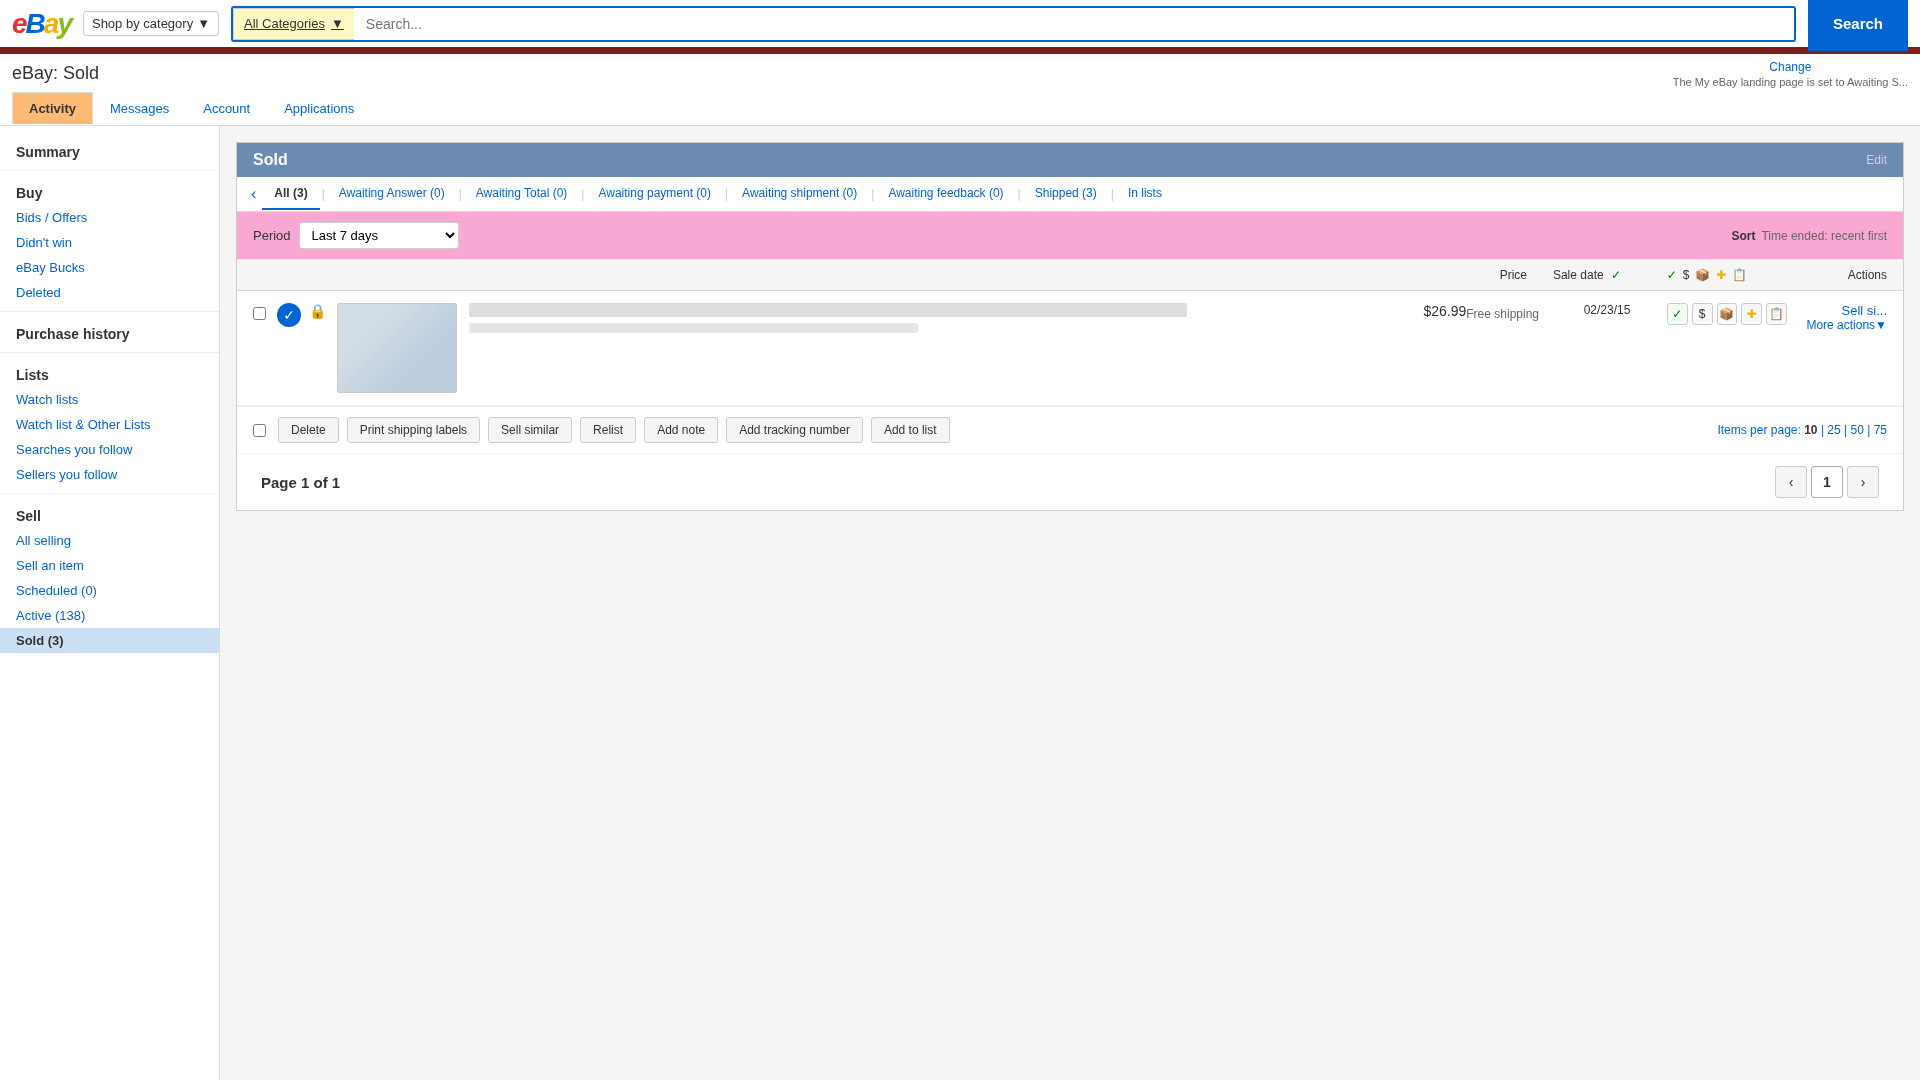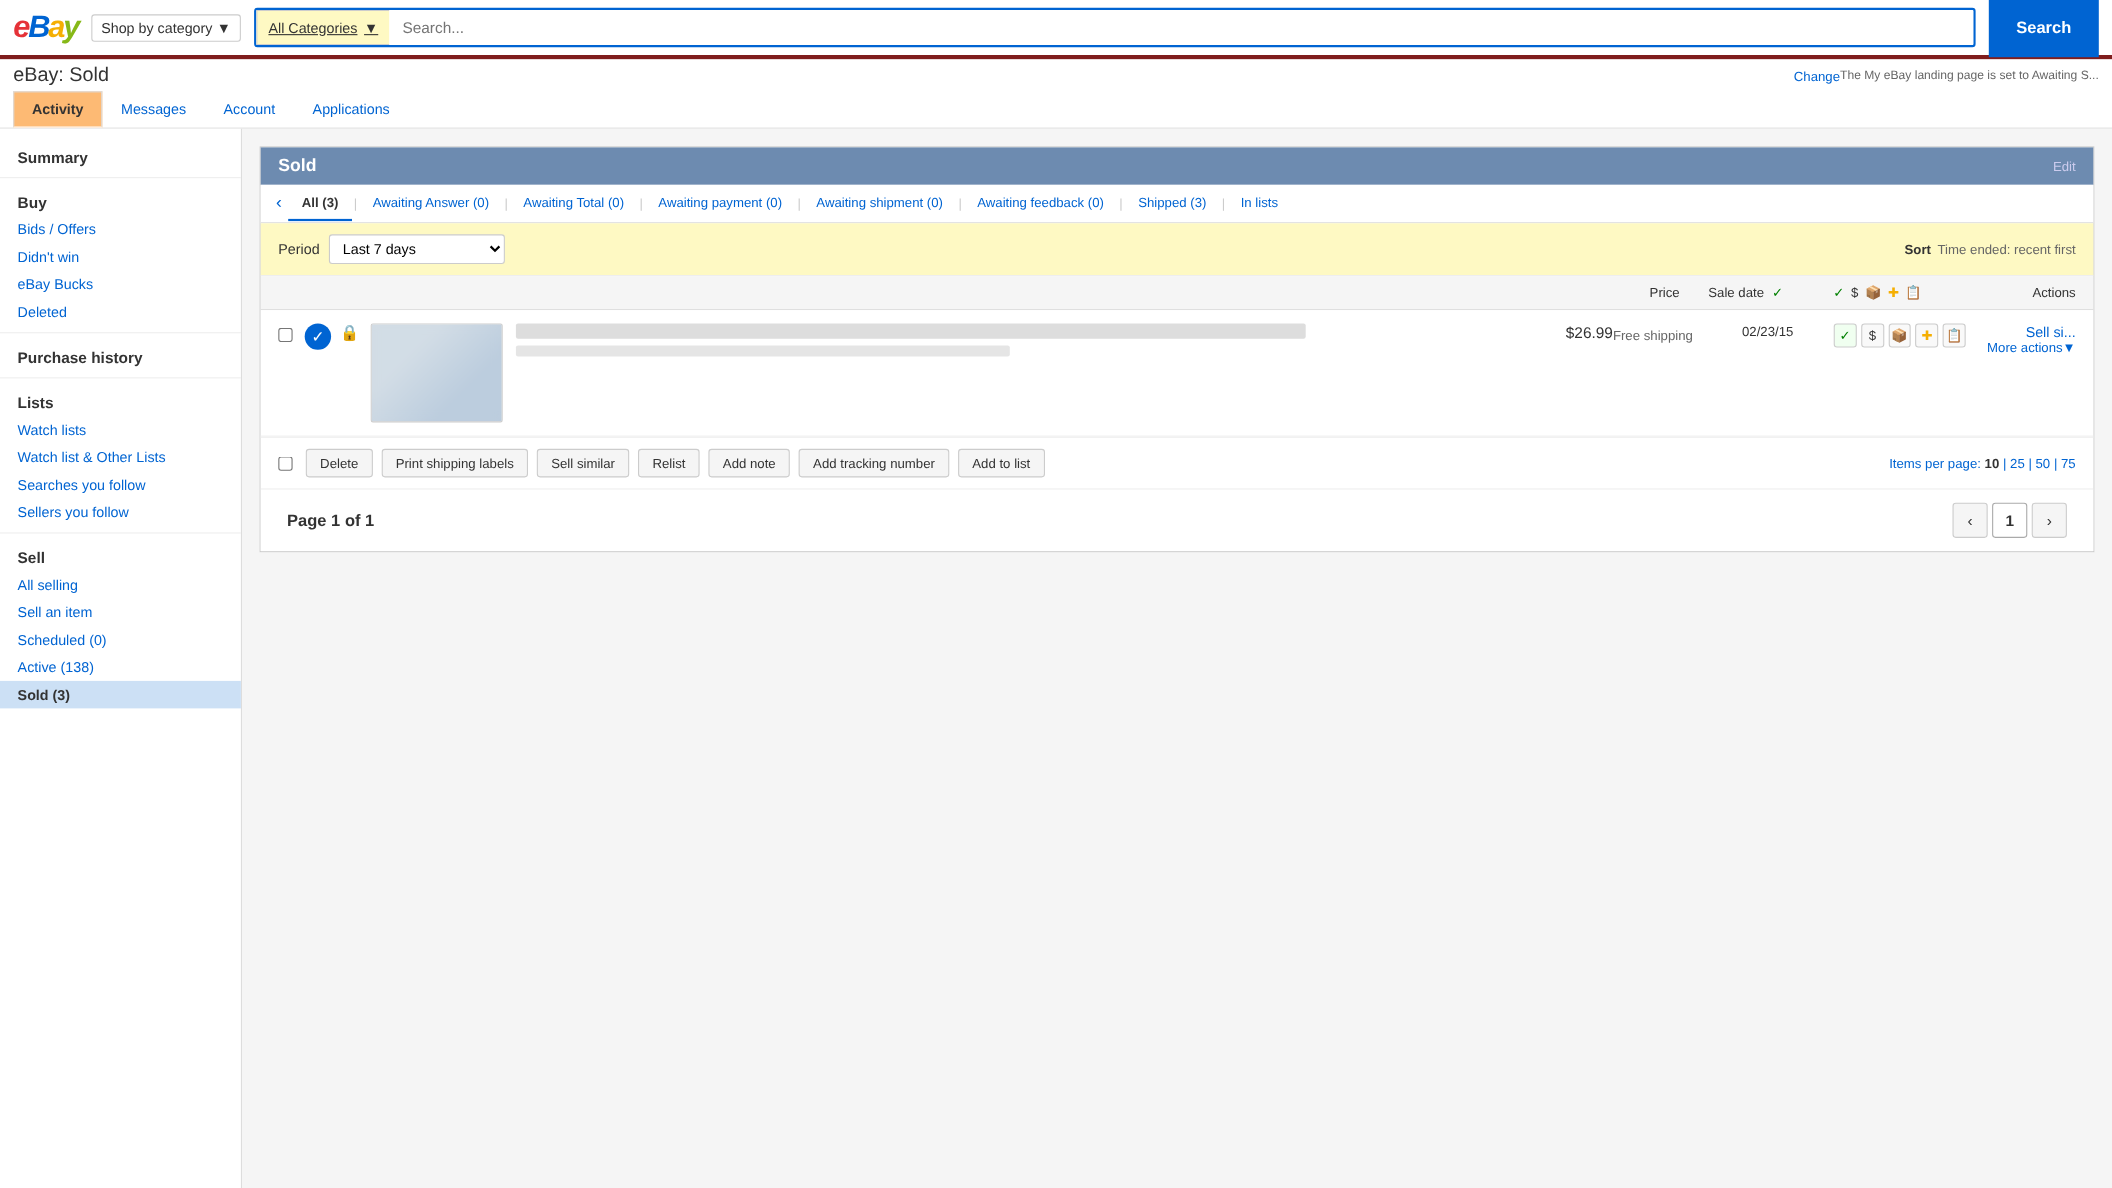--- a/index.html
+++ b/index.html
@@ -1,21 +1,21 @@
 <!DOCTYPE html>
 <html><head>
   <meta charset="utf-8">
   <style>
     * { box-sizing: border-box; margin: 0; padding: 0; }
     body { font-family: Arial, sans-serif; font-size: 13px; background: #f5f5f5; color: #333; overflow-x: hidden; }
 
     
     .header {
       background: #fff;
-      border-bottom: 4px solid #7f1d1d;
+      border-bottom: 7px solid #7f1d1d;
       display: flex;
       align-items: center;
       padding: 8px 12px;
       height: 54px;
       gap: 12px;
     }
     .ebay-logo {
       font-size: 28px;
       font-weight: bold;
       color: #e53238;
@@ -240,21 +240,21 @@
       padding: 8px 2px;
       font-size: 12px;
     }
 
     
     .period-row {
       display: flex;
       align-items: center;
       justify-content: space-between;
       padding: 10px 16px;
-      background: #fef9c3;
+      background: #f9a8d4;
       border-bottom: 1px solid #eee;
     }
     .period-label {
       font-size: 13px;
       color: #333;
       margin-right: 8px;
     }
     .period-select {
       padding: 4px 24px 4px 8px;
       border: 1px solid #ccc;
@@ -508,21 +508,21 @@
       <span style="margin-left:6px;">▼</span>
     </div>
     <input type="text" placeholder="Search..." style="">
   </div>
   <button class="search-btn">Search</button>
 </div>
 
 <div class="subheader">
   <div class="page-title-row">
     <span class="page-title">eBay: Sold</span>
-    <div style="display:flex;align-items:flex-start;">
+    <div style="display:flex;flex-direction:column;align-items:center;">
       <span class="change-link">Change</span>
       <span class="tell-us" style="font-size:11px;color:#666;margin-top:2px;">The My eBay landing page is set to Awaiting S...</span>
     </div>
   </div>
   <div class="nav-tabs">
     <div class="nav-tab active">Activity</div>
     <div class="nav-tab">Messages</div>
     <div class="nav-tab">Account</div>
     <div class="nav-tab">Applications</div>
   </div>

